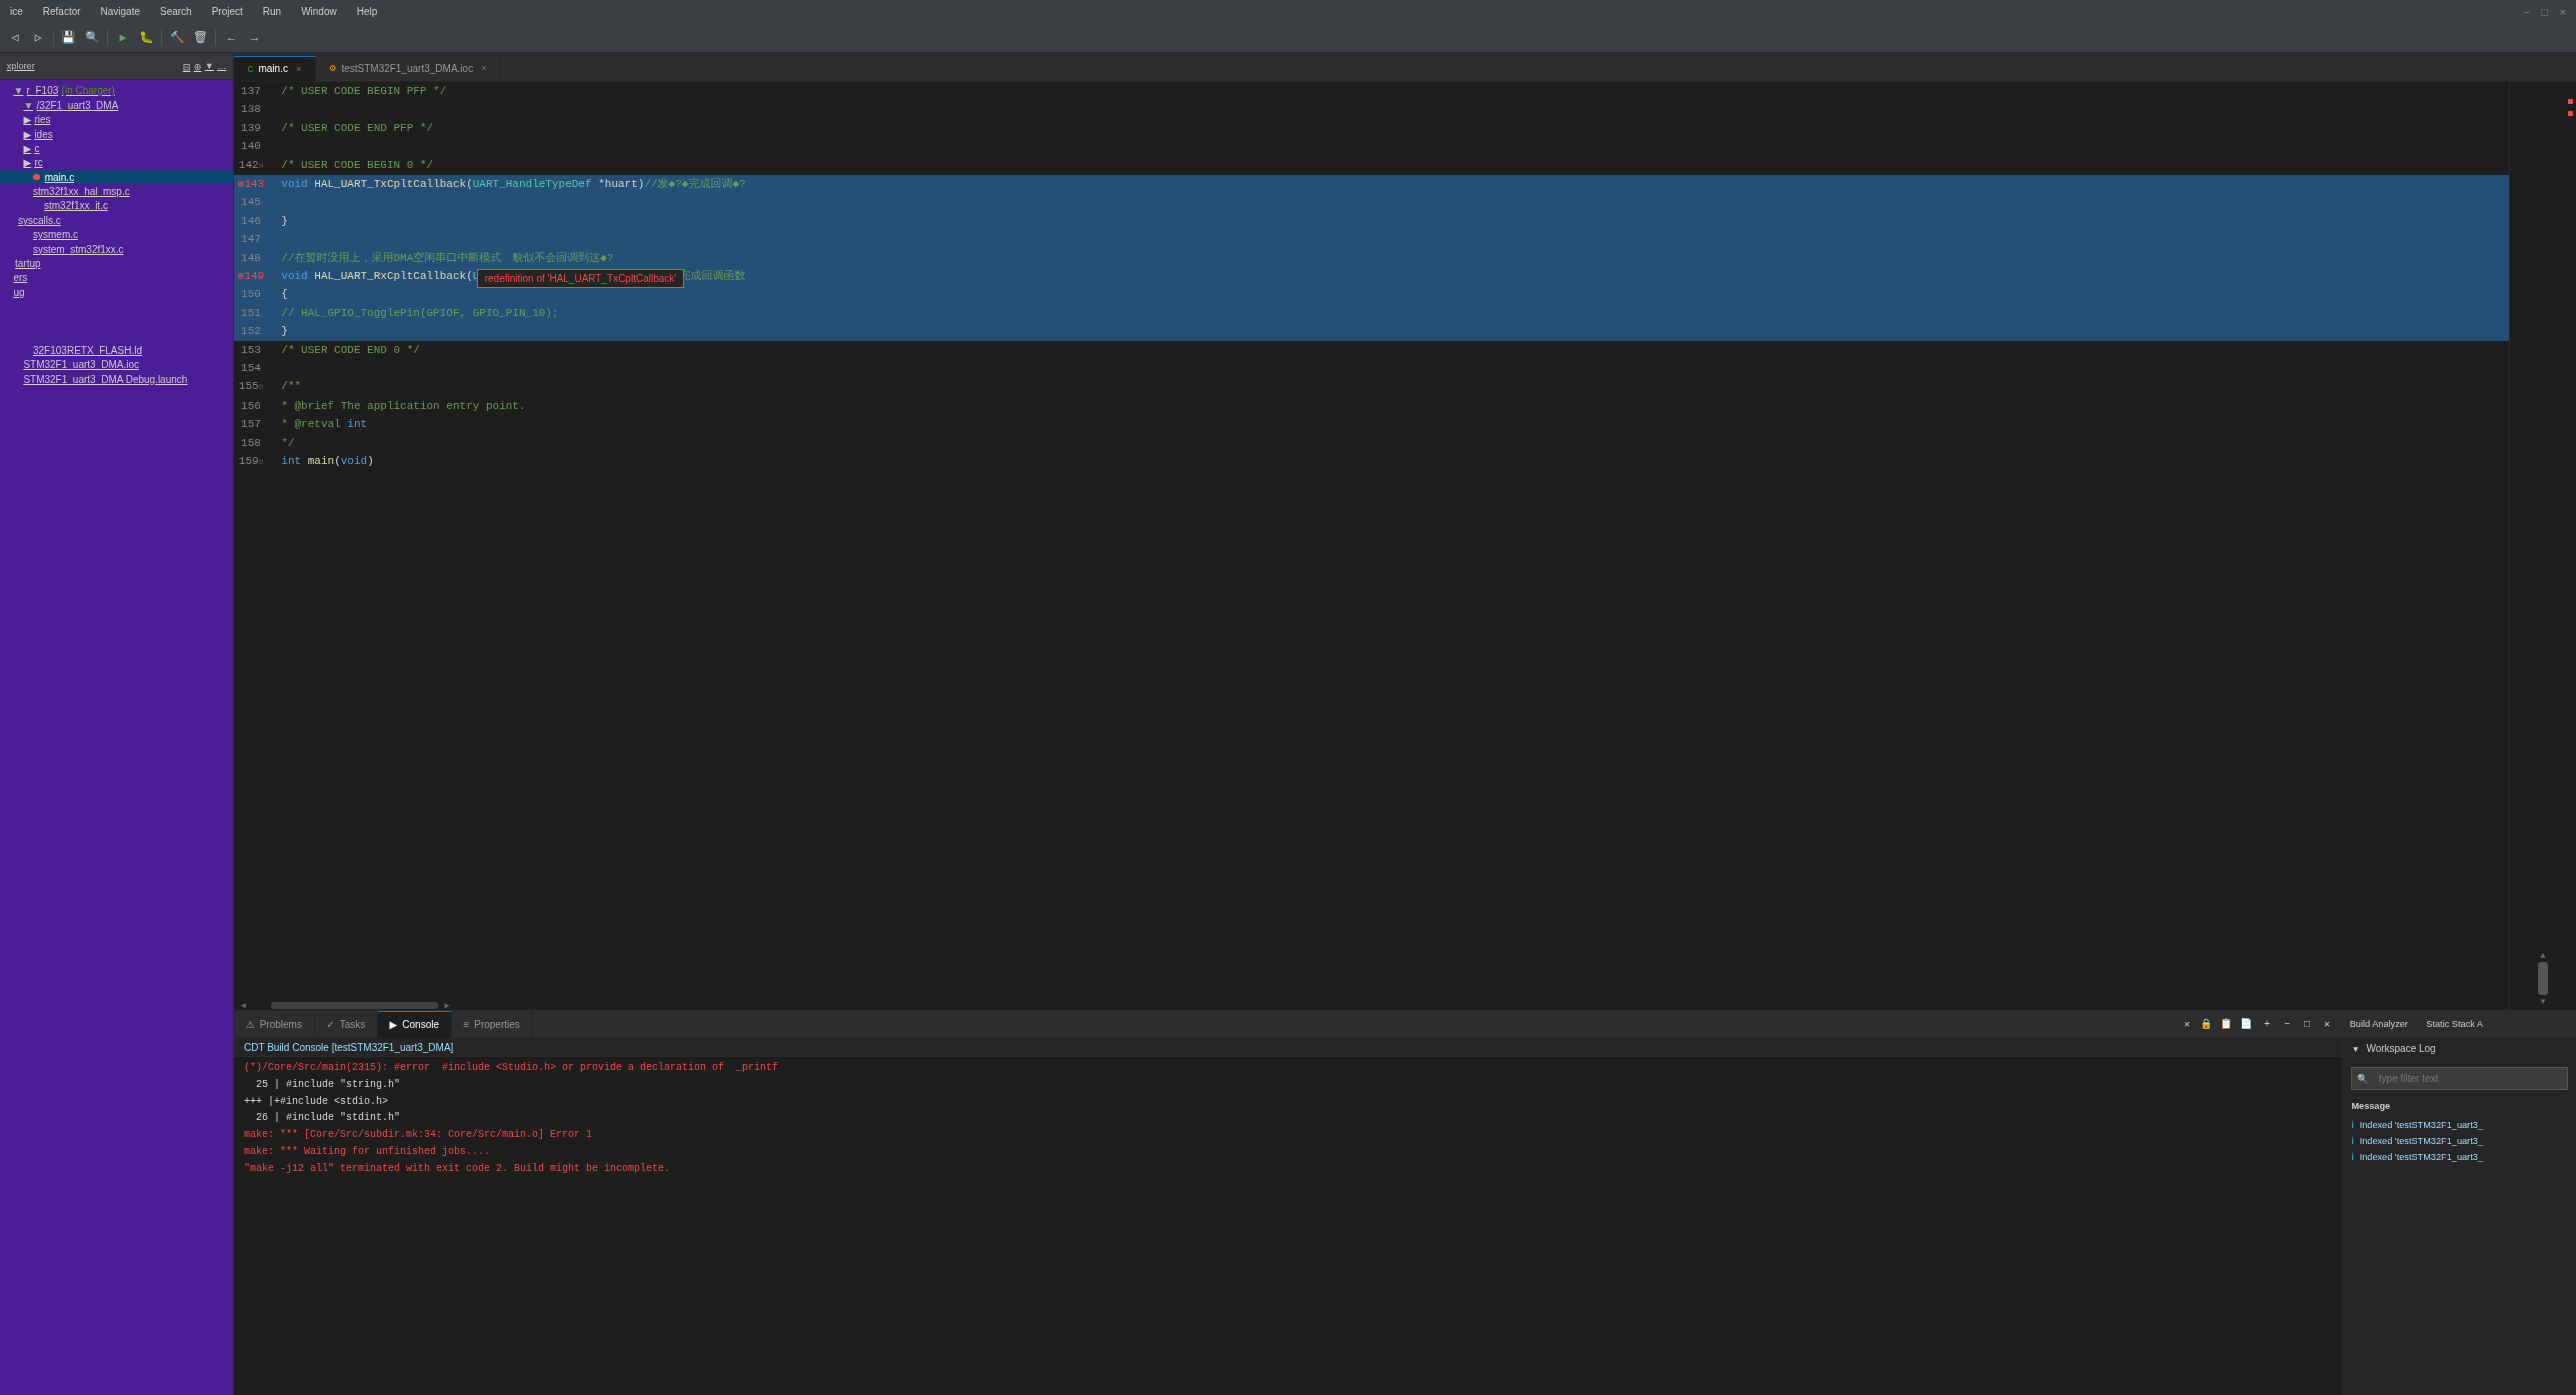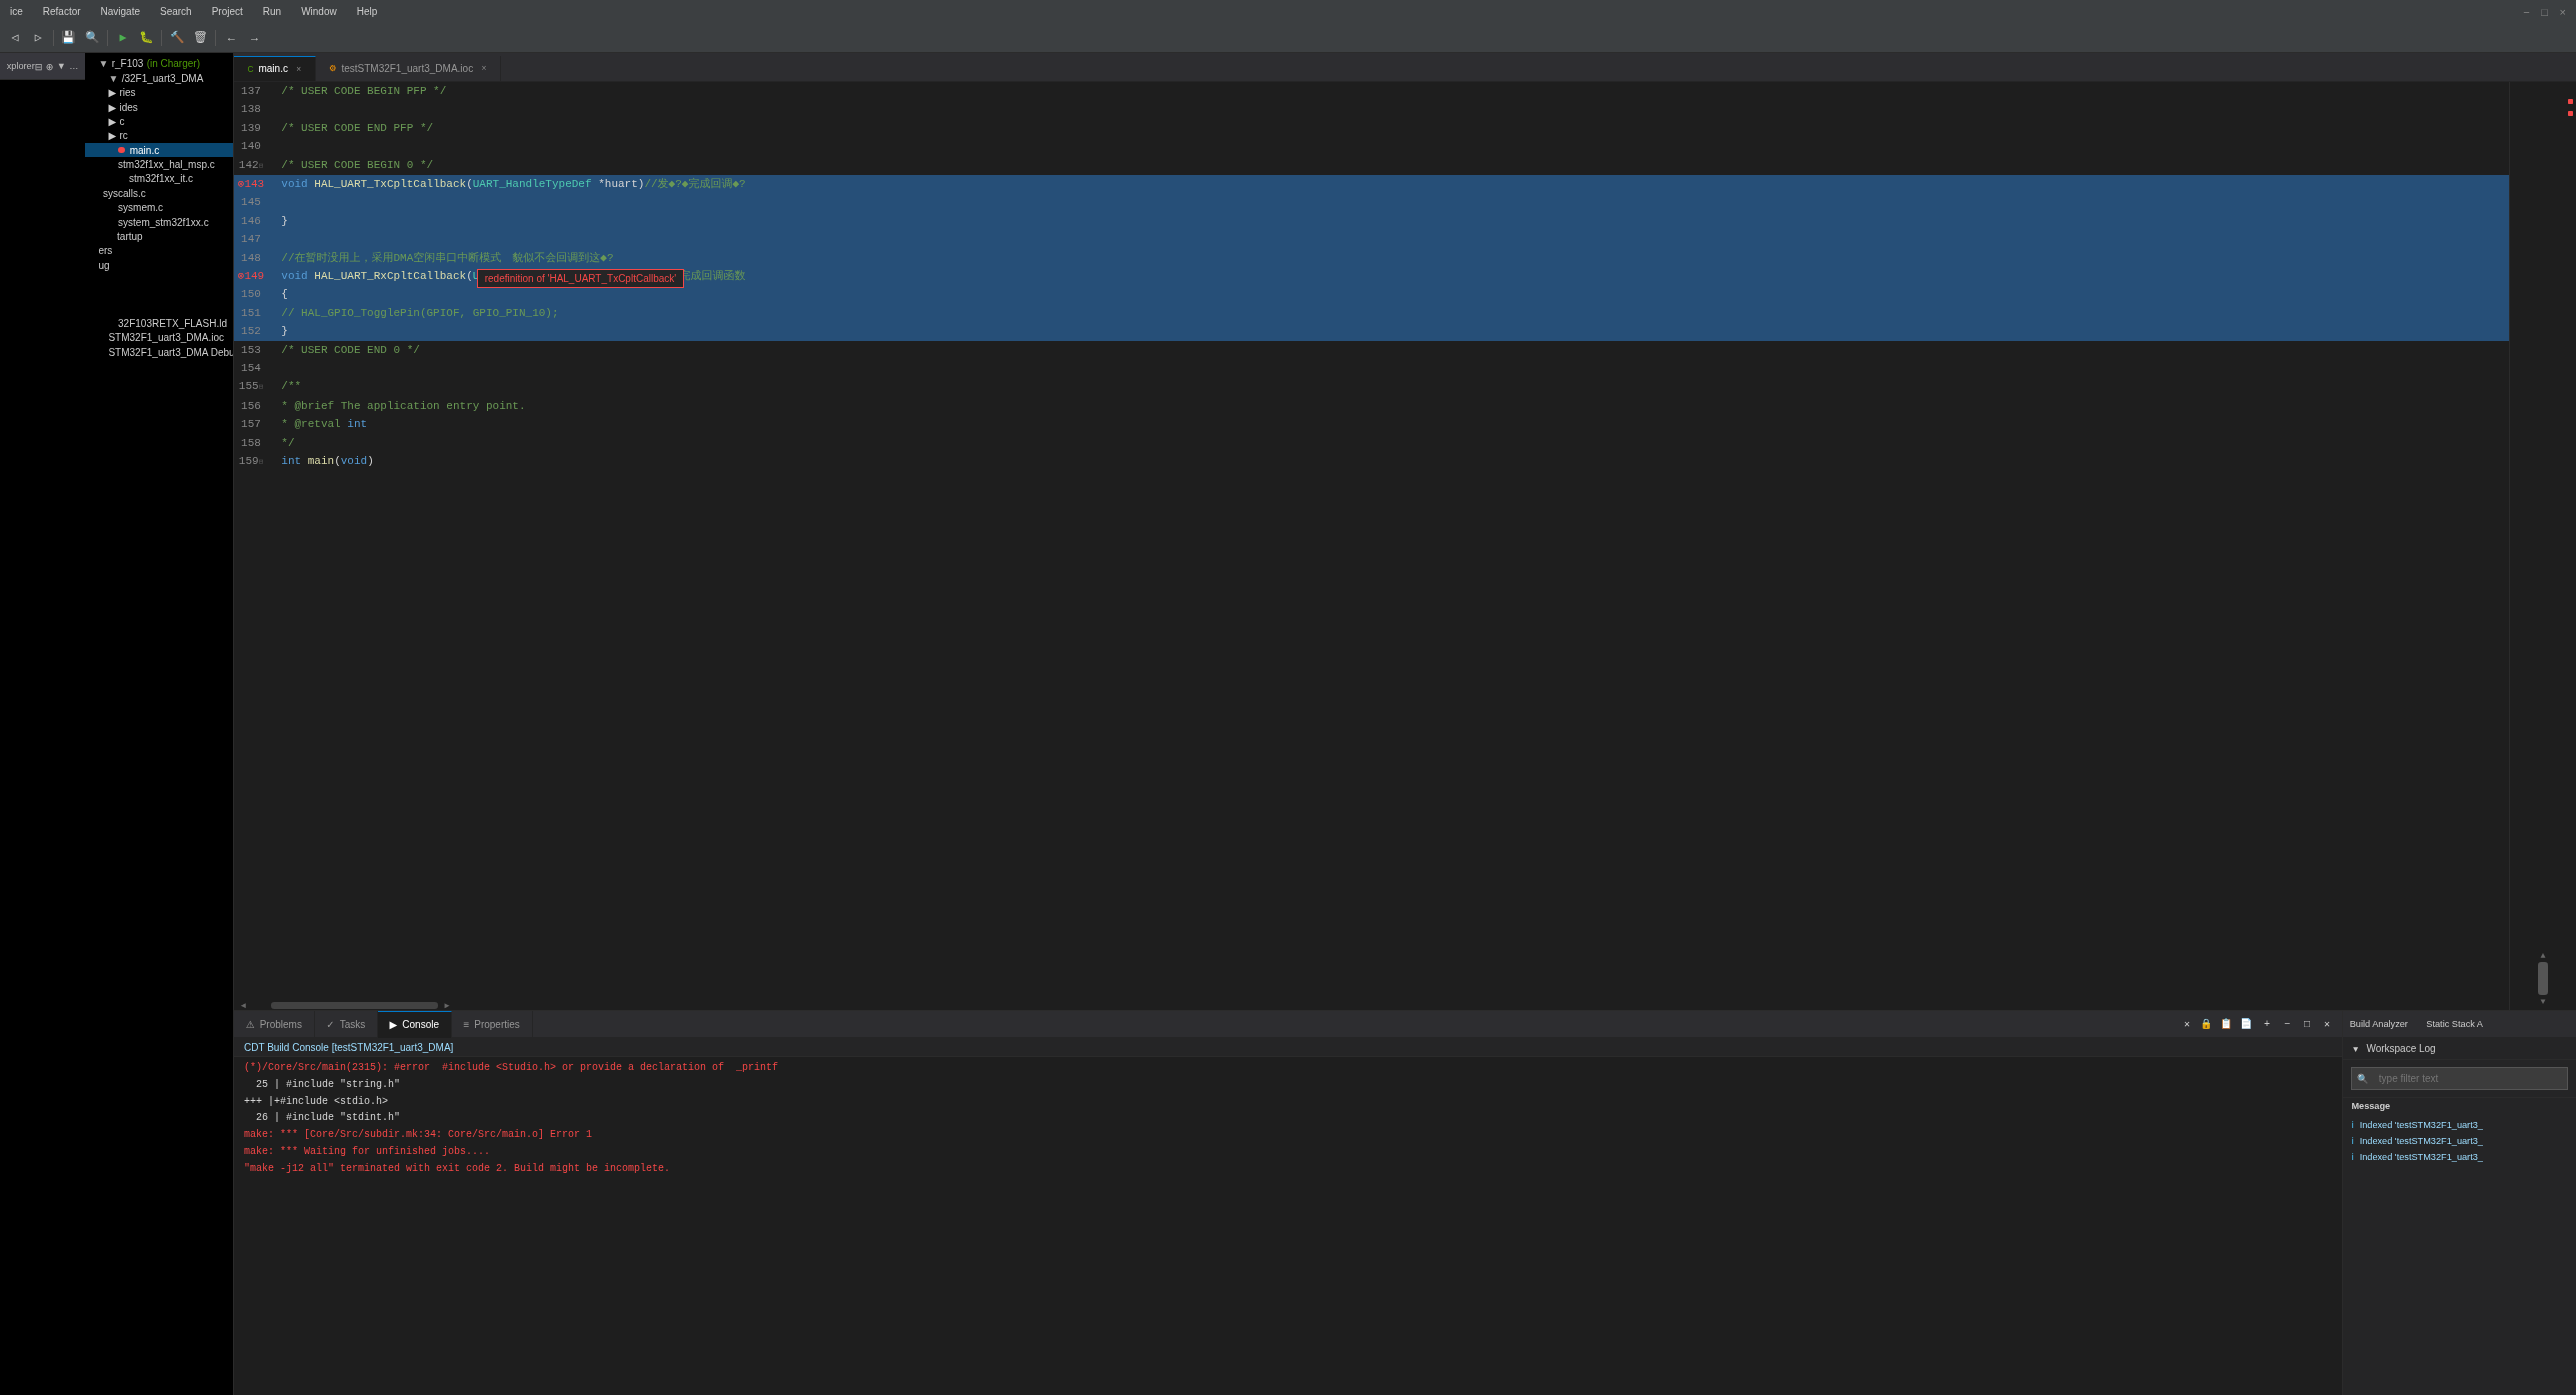--- a/index.html
+++ b/index.html
@@ -60,25 +60,26 @@
 
     
     .main-layout {
       display: flex;
       height: calc(100% - 54px);
     }
 
     
     .sidebar {
       width: 234px;
-      background: #000000;
+      background: #4c1d95;
       border-right: 0.8px solid #2b2b2b;
       display: flex;
-      flex-direction: row;
+      flex-direction: column;
       overflow: hidden;
+      text-decoration: underline;
     }
     .sidebar-header {
       background: #37373d;
       height: 27px;
       display: flex;
       align-items: center;
       padding: 0 6.7px;
       font-size: 9.2px;
       color: #bbb;
       font-family: 'Segoe UI', sans-serif;
@@ -426,21 +427,21 @@
       </div>
       <div class="tree-item" style="padding-left: 18px;">
         <span>syscalls.c</span>
       </div>
       <div class="tree-item" style="padding-left: 33px;">
         <span>sysmem.c</span>
       </div>
       <div class="tree-item" style="padding-left: 33px;">
         <span>system_stm32f1xx.c</span>
       </div>
-      <div class="tree-item" style="padding-left: 32px;">
+      <div class="tree-item" style="padding-left: 15px;">
         <span>tartup</span>
       </div>
       <div class="tree-item" style="padding-left: 13.4px;">
         <span>ers</span>
       </div>
       <div class="tree-item" style="padding-left: 13.4px;">
         <span>ug</span>
       </div>
       <div class="tree-item" style="padding-left: 33px; margin-top: 44px;">
         <span>32F103RETX_FLASH.ld</span>

